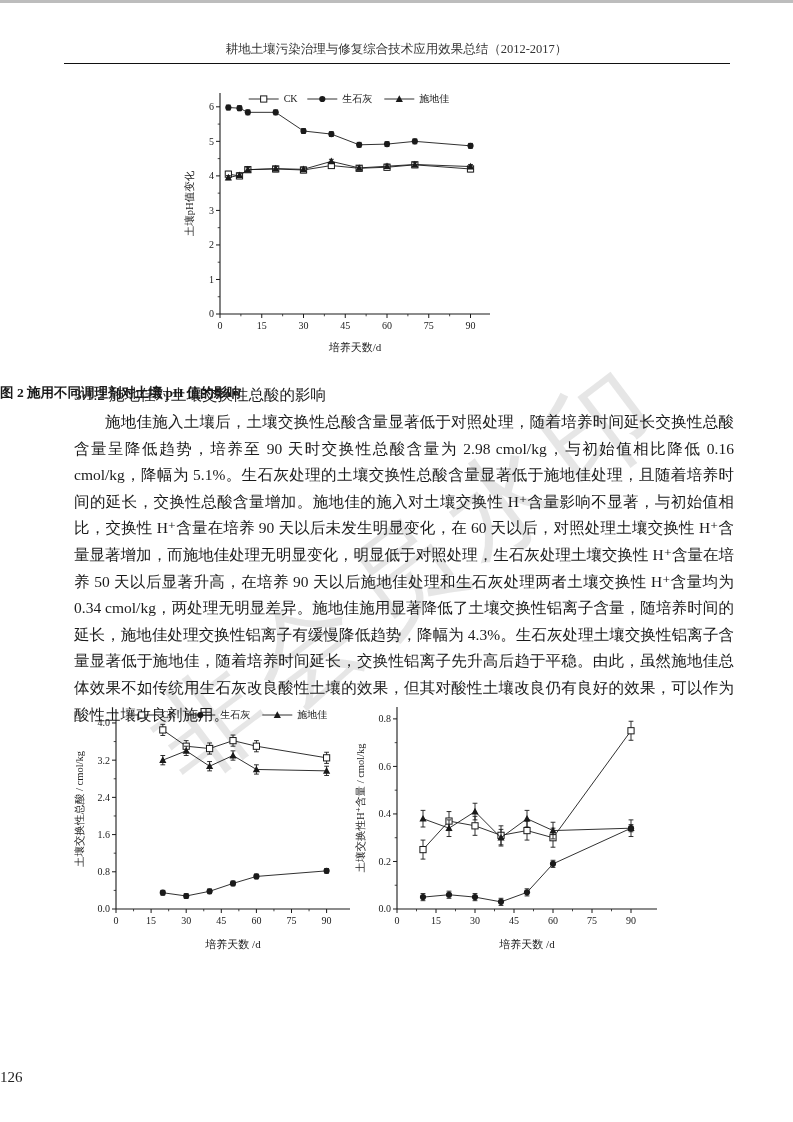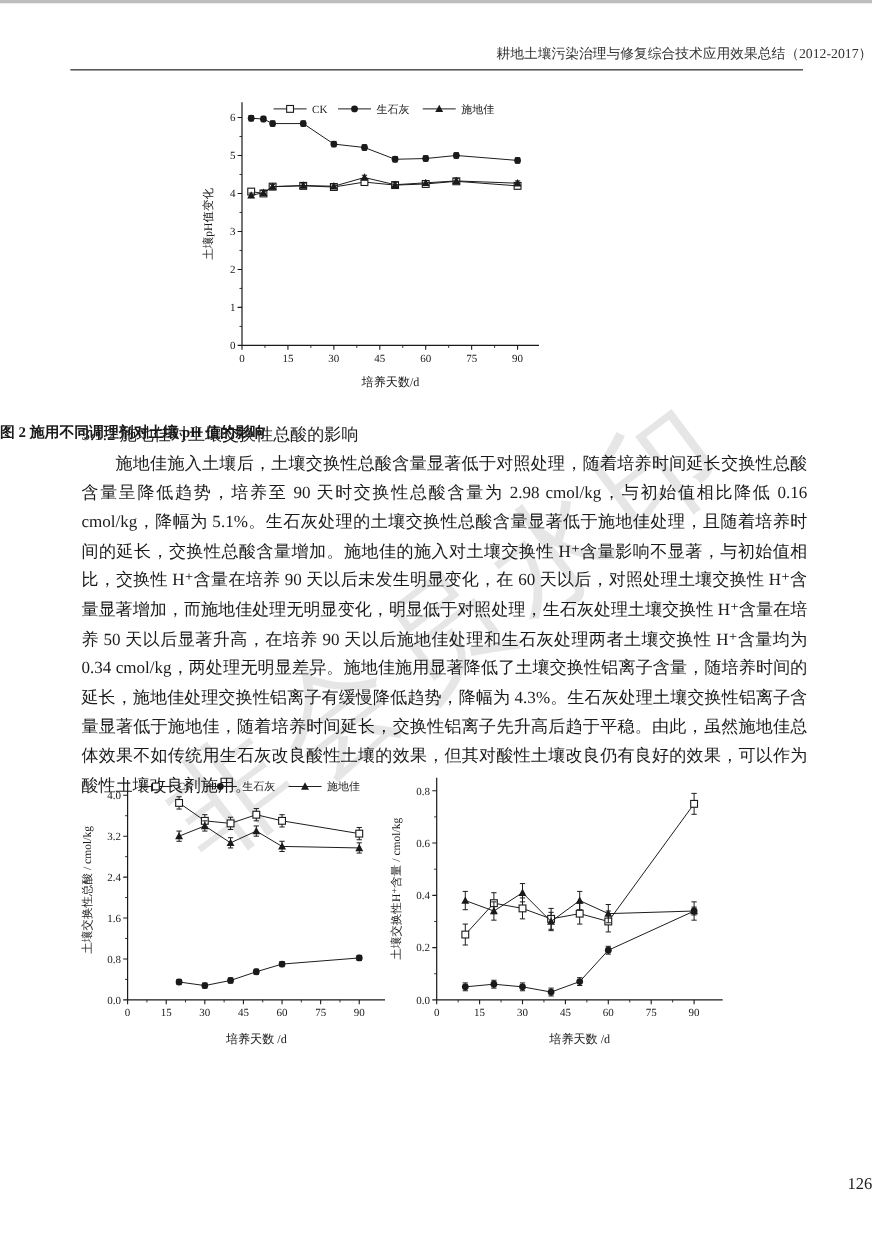--- a/index.html
+++ b/index.html
@@ -8,21 +8,21 @@
     width:793px;height:1122px;
     background:#ffffff;
     font-family:"Liberation Serif","DejaVu Serif",serif;
     color:#1a1a1a;
     overflow:hidden;
     border-top:3px solid #bdbdbd;
     box-sizing:border-box;
   }
   .header-title{
     position:absolute;top:38px;left:0;width:100%;
-    text-align:right;font-size:12.5px;color:#333;
+    text-align:center;font-size:12.5px;color:#333;
   }
   .header-rule{
     position:absolute;top:60px;left:64px;width:666px;height:0;
     border-top:1.6px solid #111;
   }
   .chart-svg{position:absolute;}
   #chart-0{left:182px;top:80px;}
   #chart-1{left:72px;top:694px;}
   #chart-2{left:353px;top:692px;}
   .fig-caption{
@@ -34,21 +34,21 @@
     font-weight:normal;font-size:15.5px;
   }
   .body-text{
     position:absolute;top:406px;left:74px;width:660px;
     margin:0;
     font-size:15.5px;line-height:26.6px;
     text-align:justify;text-indent:2em;
   }
   .page-number{
     position:absolute;top:1066px;left:0;width:100%;
-    text-align:right;font-size:15px;color:#222;
+    text-align:left;font-size:15px;color:#222;
   }
   .watermark{
     position:absolute;top:400px;left:70px;width:680px;height:340px;
     display:flex;align-items:center;justify-content:center;
     transform:rotate(-37deg);
     font-size:108px;letter-spacing:14px;
     color:#c9c9c9;opacity:0.45;
     white-space:nowrap;
     z-index:0;
     pointer-events:none;

